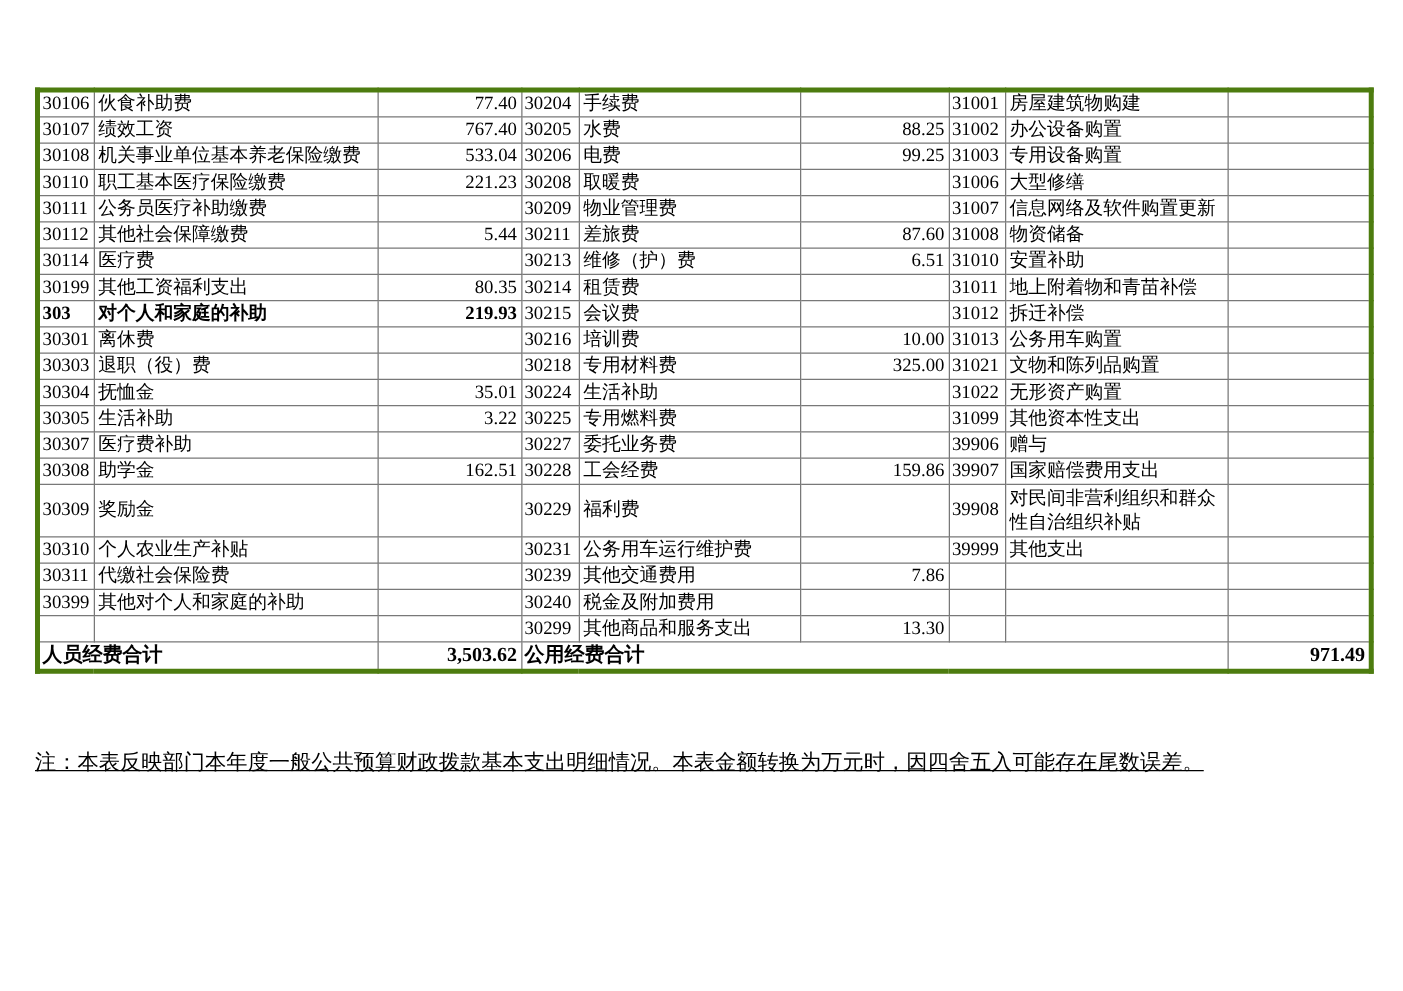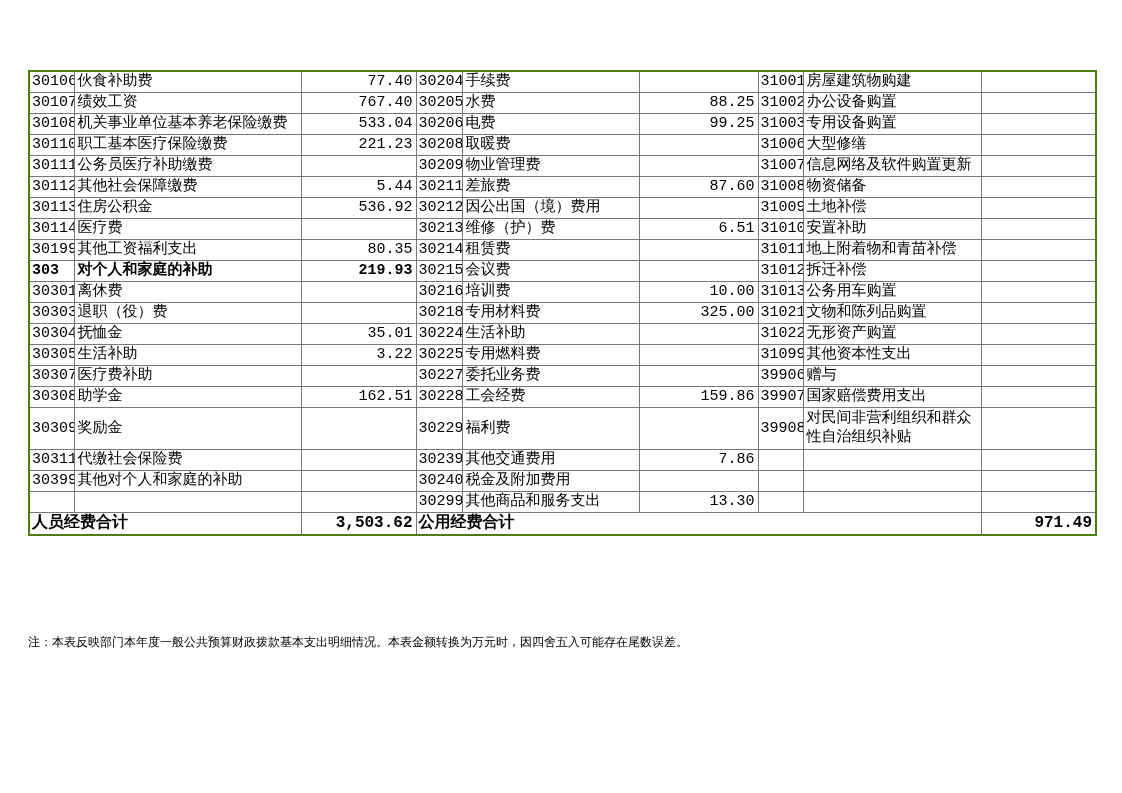--- a/index.html
+++ b/index.html
@@ -9,22 +9,21 @@
     font-family:"Liberation Serif","DejaVu Serif",serif;
   }
   .page { position:relative; width:1122px; height:793px; background:#ffffff; overflow:hidden; }
 
   .table-wrap { position:absolute; left:28px; top:70px; }
 
   table.budget-table {
     border-collapse:collapse;
     table-layout:fixed;
     width:1067px;
-    border:2px solid #4d7c0f;
-    font-family:Liberation Mono, monospace;
+    border:4px solid #4d7c0f;
   }
   td {
     border:1px solid #787878;
     font-size:15px;
     line-height:19px;
     height:21px;
     vertical-align:middle;
     overflow:hidden;
     white-space:nowrap;
     padding:0 2px;
@@ -39,24 +38,25 @@
   tfoot td {
     font-weight:bold;
     font-size:16px;
     height:23px;
   }
   tfoot td.flabel { text-align:left; }
   tfoot td.amt { }
 
   .note {
     position:absolute;
-    left:28px; top:632px;
+    left:28px; top:600px;
     width:1070px;
-    font-size:12px;
+    font-size:17px;
     line-height:20px;
+    text-decoration:underline;
   }
 </style>
 </head>
 <body>
 
 <div class="page">
 
   <div class="table-wrap">
     <table class="budget-table">
       <colgroup>
@@ -131,31 +131,20 @@
             <td class="name">其他社会保障缴费</td>
             <td class="amt">5.44</td>
             <td class="code">30211</td>
             <td class="name">差旅费</td>
             <td class="amt">87.60</td>
             <td class="code">31008</td>
             <td class="name">物资储备</td>
             <td class="amt"></td>
           </tr>
           <tr>
-            <td class="code">30113</td>
-            <td class="name">住房公积金</td>
-            <td class="amt">536.92</td>
-            <td class="code">30212</td>
-            <td class="name">因公出国（境）费用</td>
-            <td class="amt"></td>
-            <td class="code">31009</td>
-            <td class="name">土地补偿</td>
-            <td class="amt"></td>
-          </tr>
-          <tr>
             <td class="code">30114</td>
             <td class="name">医疗费</td>
             <td class="amt"></td>
             <td class="code">30213</td>
             <td class="name">维修（护）费</td>
             <td class="amt">6.51</td>
             <td class="code">31010</td>
             <td class="name">安置补助</td>
             <td class="amt"></td>
           </tr>
@@ -249,20 +238,31 @@
           </tr>
           <tr class="tall">
             <td class="code">30309</td>
             <td class="name">奖励金</td>
             <td class="amt"></td>
             <td class="code">30229</td>
             <td class="name">福利费</td>
             <td class="amt"></td>
             <td class="code">39908</td>
             <td class="name">对民间非营利组织和群众性自治组织补贴</td>
+            <td class="amt"></td>
+          </tr>
+          <tr>
+            <td class="code">30310</td>
+            <td class="name">个人农业生产补贴</td>
+            <td class="amt"></td>
+            <td class="code">30231</td>
+            <td class="name">公务用车运行维护费</td>
+            <td class="amt"></td>
+            <td class="code">39999</td>
+            <td class="name">其他支出</td>
             <td class="amt"></td>
           </tr>
           <tr>
             <td class="code">30311</td>
             <td class="name">代缴社会保险费</td>
             <td class="amt"></td>
             <td class="code">30239</td>
             <td class="name">其他交通费用</td>
             <td class="amt">7.86</td>
             <td class="code"></td>

